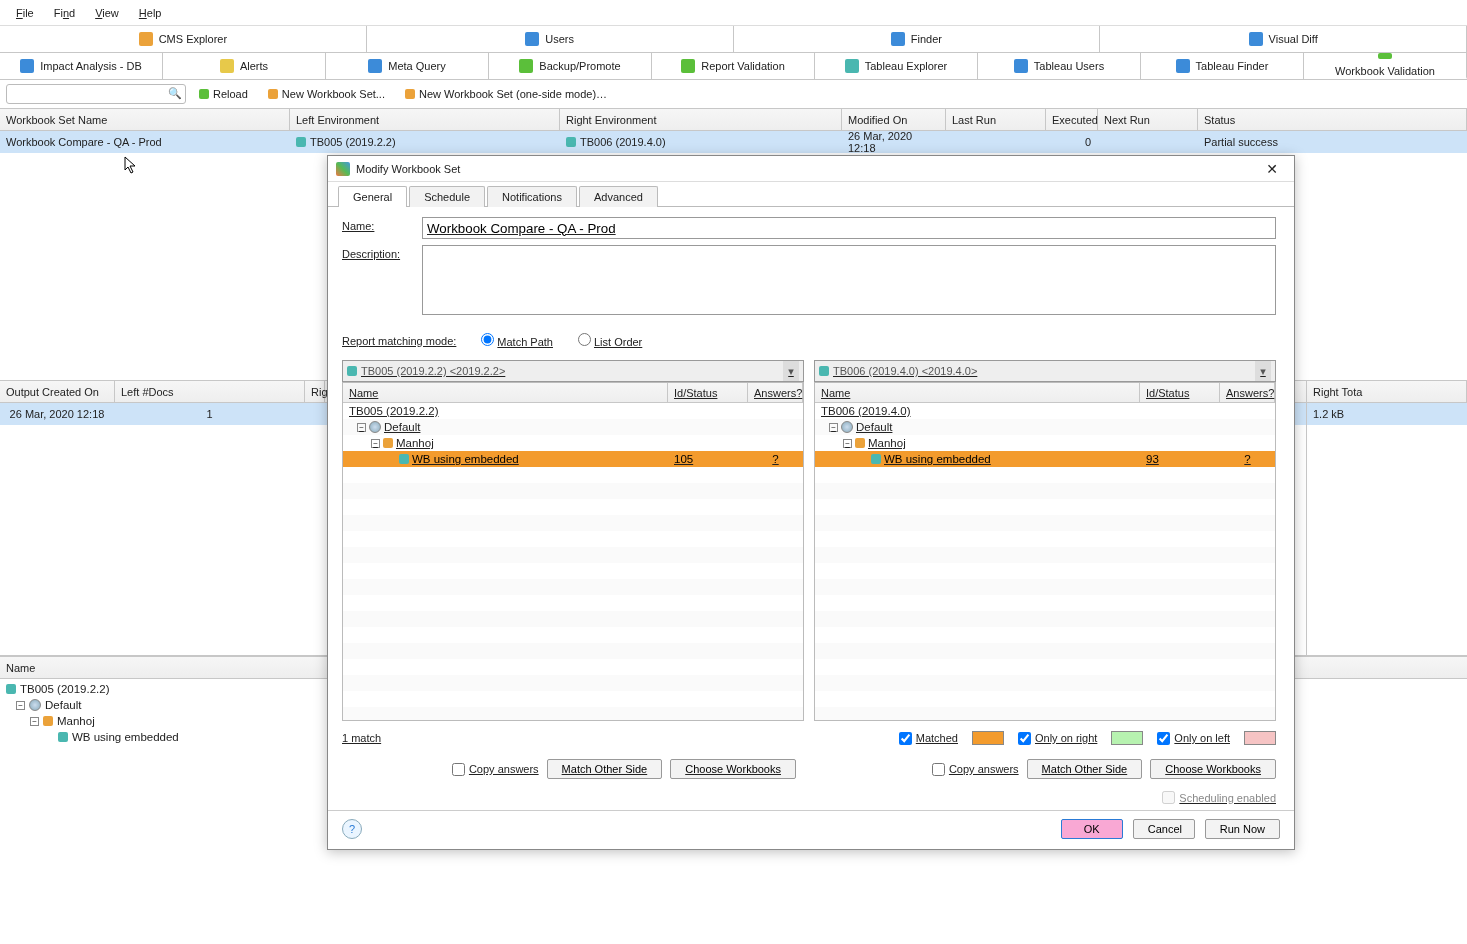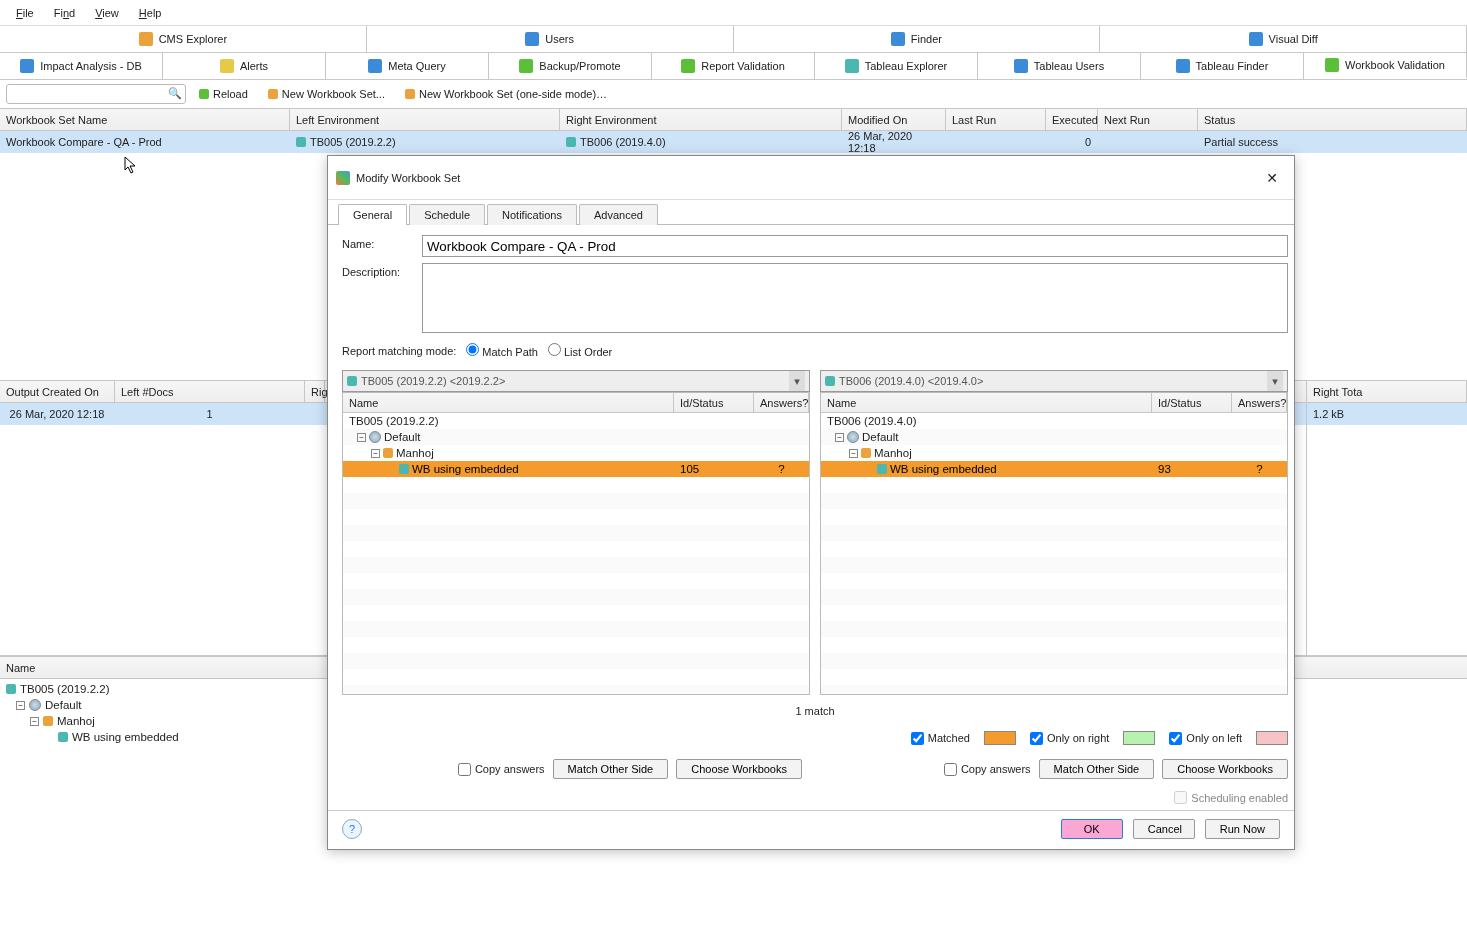--- a/index.html
+++ b/index.html
@@ -6,21 +6,21 @@
 body { font-family: "Segoe UI", Tahoma, sans-serif; font-size: 11px; background: #fff; color: #222; overflow: hidden; width: 1467px; height: 944px; position: relative; }
 
 
 .menubar { height: 26px; display: flex; align-items: center; padding: 0 6px; border-bottom: 1px solid #ddd; }
 .menubar .item { padding: 4px 10px; cursor: default; }
 .menubar .item u { text-decoration: underline; }
 
 
 .tabrow { display: flex; border-bottom: 1px solid #c7c7c7; background: #f7f7f7; }
 .tabrow .tab { flex: 1; display: flex; align-items: center; justify-content: center; gap: 6px; height: 26px; border-right: 1px solid #c7c7c7; background: #fff; cursor: default; }
-.tabrow .tab.active { background: #fff; border-bottom: 2px solid #fff; margin-bottom: -1px; }
+.tabrow .tab.active { background: #fff; border-bottom: 2px solid #fff; margin-bottom: -1px; flex-direction: column; }
 .tabrow2 .tab { }
 .tabrow2 .tab.active { background: #fff; }
 
 
 .tbar { display: flex; align-items: center; gap: 6px; padding: 4px 6px; border-bottom: 1px solid #c7c7c7; background: #fff; }
 .tbar input[type=text] { width: 180px; height: 20px; border: 1px solid #bbb; border-radius: 3px; padding: 0 18px 0 4px; }
 .tbar .btn { display: flex; align-items: center; gap: 4px; padding: 2px 6px; border: 1px solid transparent; border-radius: 3px; cursor: default; }
 
 
 .grid { border-bottom: 1px solid #c7c7c7; }
@@ -31,47 +31,47 @@
 .grow .gc { border-right: 1px solid transparent; padding: 0 6px; height: 100%; display: flex; align-items: center; }
 
 
 .tree-pane { border-top: 1px solid #c7c7c7; padding: 0; }
 .tree-head { background: linear-gradient(#f6f6f6,#eee); border-bottom: 1px solid #c7c7c7; height: 22px; display: flex; align-items: center; padding: 0 6px; }
 .tree-body { padding: 2px 6px; font-size: 11.5px; }
 .tree-body .row { height: 16px; display: flex; align-items: center; gap: 4px; }
 
 
 .dialog { position: absolute; left: 327px; top: 155px; width: 968px; height: 695px; background: #fff; border: 1px solid #888; box-shadow: 0 2px 12px rgba(0,0,0,.25); display: flex; flex-direction: column; }
-.dlg-title { height: 44px; display: flex; align-items: center; padding: 0 8px; border-bottom: 1px solid #ddd; gap: 6px; }
+.dlg-title { height: 26px; display: flex; align-items: center; padding: 0 8px; border-bottom: 1px solid #ddd; gap: 6px; }
 .dlg-title .close { margin-left: auto; width: 28px; text-align: center; font-size: 14px; cursor: default; }
 .dlg-tabs { display: flex; border-bottom: 1px solid #bbb; padding-left: 10px; gap: 0; margin-top: 4px; }
 .dlg-tabs .t { padding: 4px 14px; border: 1px solid #bbb; border-bottom: none; margin-right: 2px; margin-bottom: -1px; background: #f2f2f2; cursor: default; border-radius: 2px 2px 0 0; }
 .dlg-tabs .t.active { background: #fff; }
-.dlg-body { padding: 10px 6px 6px 14px; display: flex; flex-direction: column; gap: 6px; flex: 1; }
+.dlg-body { padding: 10px 18px 6px 14px; display: flex; flex-direction: column; gap: 6px; flex: 1; text-decoration: underline; }
 .frow { display: flex; align-items: flex-start; gap: 10px; }
 .frow label { width: 70px; padding-top: 3px; }
 .frow input[type=text] { flex: 1; height: 22px; border: 1px solid #999; padding: 0 4px; }
 .frow textarea { flex: 1; height: 70px; border: 1px solid #999; resize: none; }
-.radio-row { display: flex; align-items: center; gap: 10px; margin: 4px 0 6px 0; }
+.radio-row { display: flex; align-items: center; gap: 25px; margin: 12px 0 6px 0; }
 .radio-row input { margin-right: 3px; }
 
 .two-col { display: flex; gap: 10px; flex: 1; min-height: 0; }
 .col { flex: 1; display: flex; flex-direction: column; border: 0; }
 .combo { height: 22px; border: 1px solid #999; background: #eee; display: flex; align-items: center; padding: 0 4px; gap: 4px; color: #555; }
 .combo .drop { margin-left: auto; width: 16px; text-align: center; background: #ddd; height: 100%; display: flex; align-items: center; justify-content: center; }
 
 .tree-grid { border: 1px solid #bbb; flex: 1; display: flex; flex-direction: column; margin-top: 0; }
 .tg-head { display: flex; background: linear-gradient(#f6f6f6,#eee); border-bottom: 1px solid #c7c7c7; height: 20px; }
 .tg-head .c { border-right: 1px solid #c7c7c7; padding: 0 6px; display: flex; align-items: center; font-size: 11px; }
 .tg-body { flex: 1; overflow: auto; background: repeating-linear-gradient(#fff,#fff 16px,#fafafa 16px,#fafafa 32px); font-size: 11.5px; }
 .tg-body .r { display: flex; height: 16px; align-items: center; }
 .tg-body .r .c { padding: 0 6px; display: flex; align-items: center; gap: 3px; }
 .tg-body .r.hl { background: #f39b2d; color: #000; }
 
-.legend-row { display: flex; align-items: center; gap: 14px; padding: 4px 0; flex-direction: column; }
+.legend-row { display: flex; align-items: center; gap: 14px; padding: 4px 0; }
 .legend-row .right { margin-left: auto; display: flex; align-items: center; gap: 14px; justify-content: space-between; }
 .swatch { width: 32px; height: 14px; display: inline-block; border: 1px solid #888; vertical-align: middle; }
 
 .btn-row { display: flex; align-items: center; gap: 8px; padding: 4px 0; }
 .btn2 { border: 1px solid #999; background: #f3f3f3; padding: 3px 14px; border-radius: 2px; cursor: default; font-size: 11px; }
 .btn2.primary { border-color: #2a7bd6; background: #f9a8d4; margin-left: 20px; }
 .chk { display: flex; align-items: center; gap: 4px; }
 
 .dlg-foot { border-top: 1px solid #ccc; padding: 8px 14px 10px 14px; display: flex; align-items: center; gap: 10px; }
 .dlg-foot .help { width: 20px; height: 20px; border: 1px solid #8ab; border-radius: 50%; display: flex; align-items: center; justify-content: center; color: #2a7bd6; background: #eaf5ff; }

